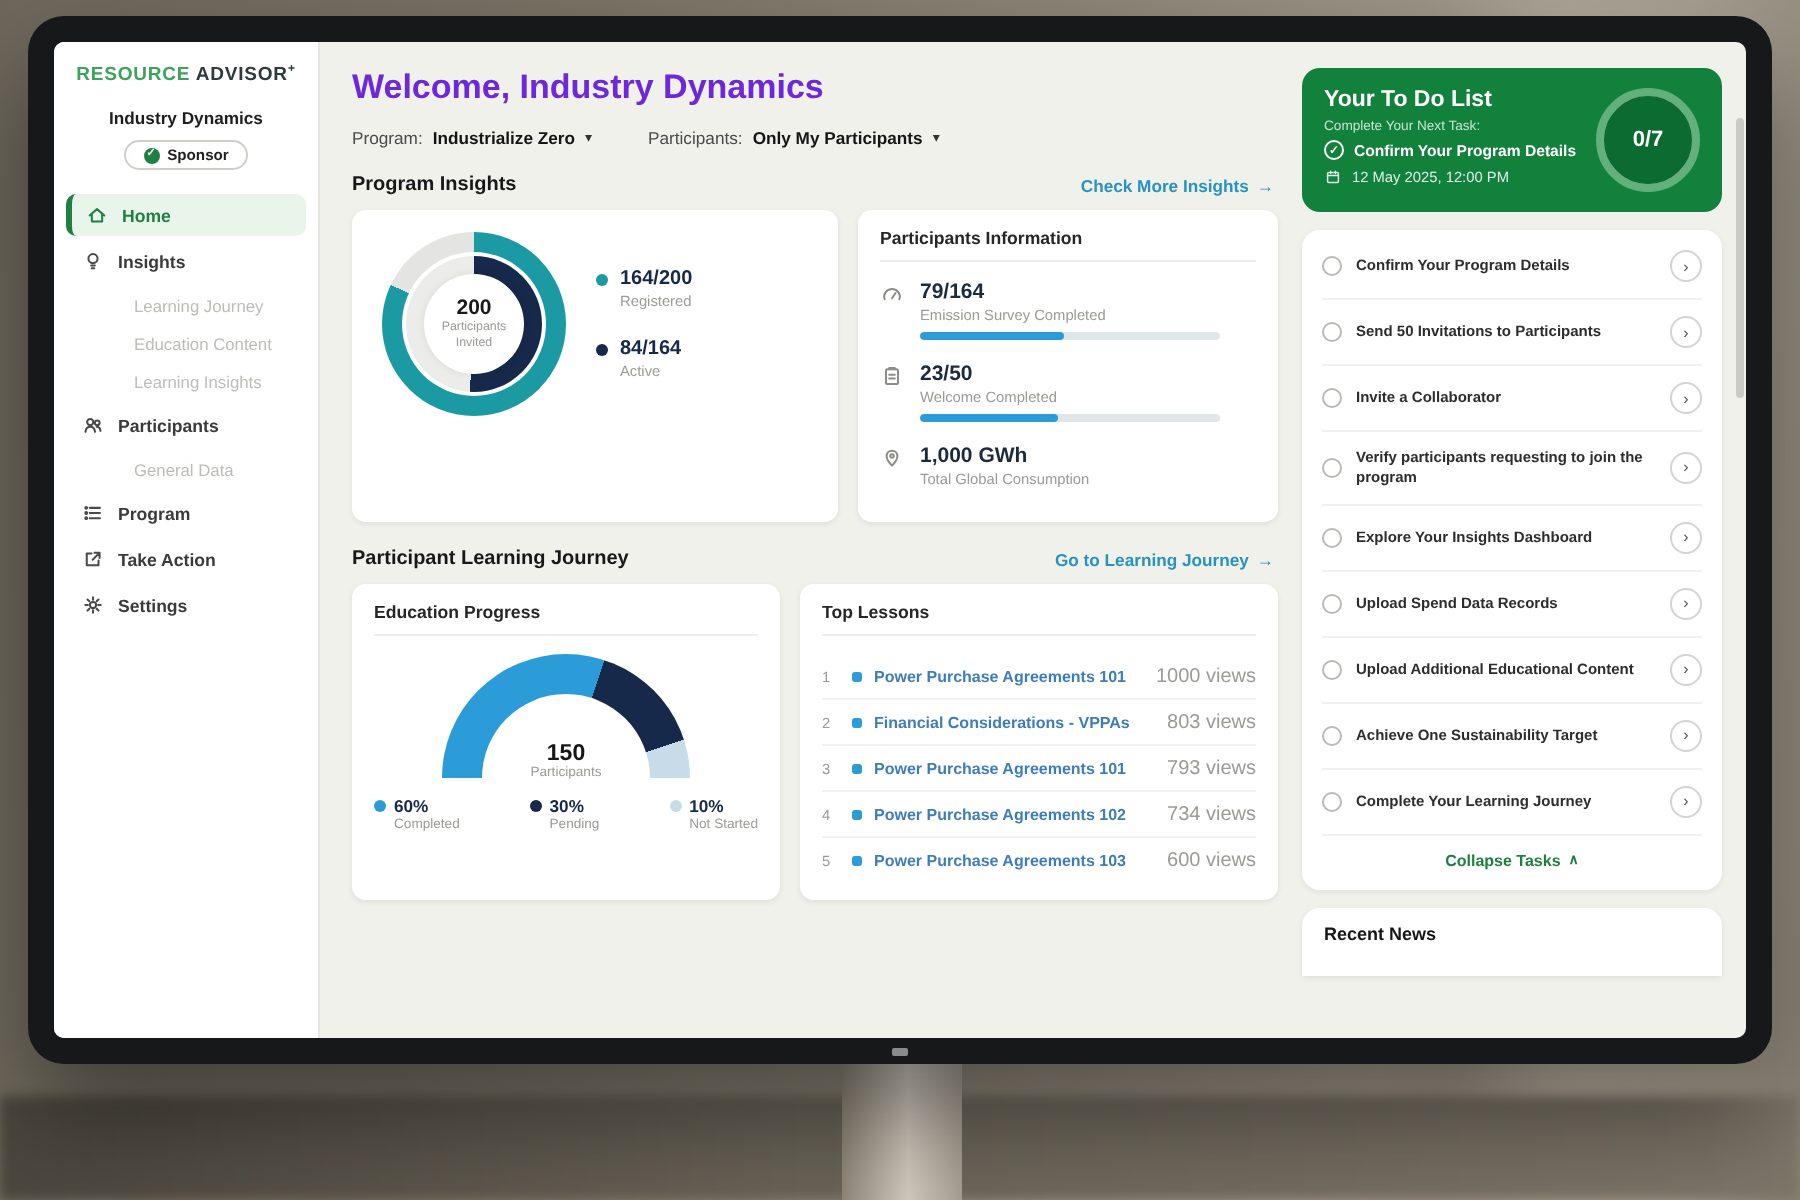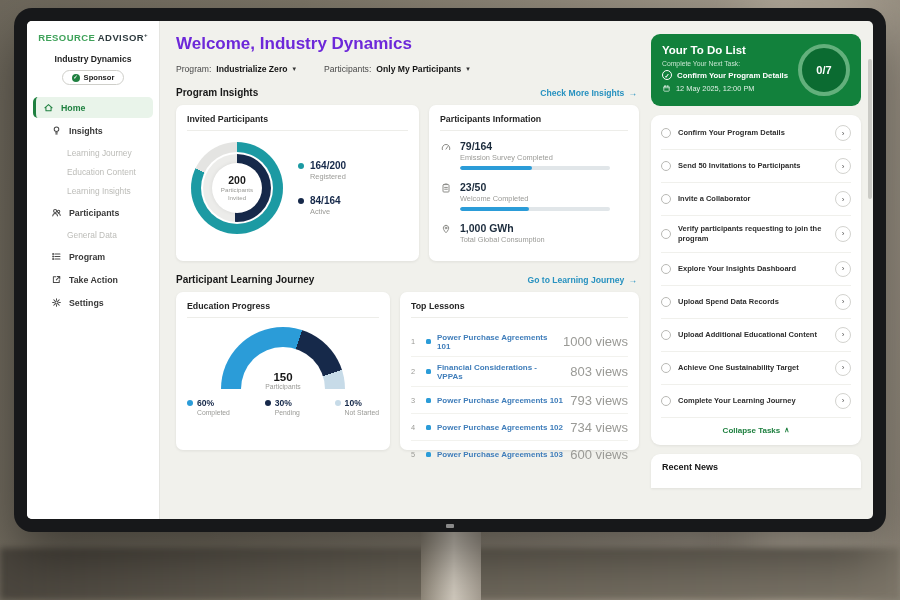--- a/index.html
+++ b/index.html
@@ -27,21 +27,21 @@
     box-sizing:border-box;padding-top:11px;}
   .logo{text-align:center;font-size:9.5px;font-weight:bold;letter-spacing:.4px;margin-bottom:11px;}
   .logo-primary{color:#3FA25A;}
   .logo-secondary{color:#2E3A3E;}
   .logo-sup{font-size:6px;}
   .org{text-align:center;font-size:8.6px;font-weight:bold;color:#1E1E1E;margin-bottom:6px;}
   .badge{display:flex;align-items:center;gap:4px;margin:0 auto 12px;width:max-content;
     border:1px solid #CFCFCA;border-radius:10px;padding:2px 9px;font-size:7.6px;font-weight:bold;color:#222;cursor:pointer;}
   .badge-dot{width:8px;height:8px;border-radius:50%;background:#1F8040;color:#fff;font-size:5.5px;
     display:flex;align-items:center;justify-content:center;line-height:1;}
-  .nav-item{display:flex;align-items:center;gap:7px;padding:5px 18px;margin:2px 6px;
+  .nav-item{display:flex;align-items:center;gap:7px;padding:5px 8px;margin:2px 6px;
     font-size:8.8px;font-weight:bold;color:#3A3A3A;border-radius:5px;cursor:pointer;}
   .nav-item .nav-icon{display:flex;color:#4A4A4A;}
   .nav-item svg{width:11px;height:11px;}
   .nav-item svg *{stroke:currentColor;fill:none;stroke-width:1.1;stroke-linecap:round;stroke-linejoin:round;}
   .nav-item.active{background:#E9F4EA;color:#1F8040;border-left:3px solid #1F8040;padding-left:7px;}
   .nav-item.active .nav-icon{color:#1F8040;}
   .nav-sub{display:block;padding:4.5px 10px 4.5px 34px;margin:0 6px;font-size:8.4px;color:#BCBCB8;cursor:pointer;}
 
   
   .content-wrap{flex:1;display:flex;min-width:0;padding:0 10px 0 0;}
@@ -102,21 +102,21 @@
   .edu-leg{display:flex;justify-content:space-between;gap:17px;}
   .el-top{display:flex;align-items:center;gap:4px;font-size:8.6px;font-weight:bold;color:#16294A;}
   .el-lab{font-size:6.8px;color:#9A9A96;margin-left:10px;margin-top:1px;}
 
   
   .lesson{display:flex;align-items:center;gap:6px;padding:5.5px 0;border-bottom:1px solid #F2F2EE;cursor:pointer;}
   .lesson:last-child{border-bottom:none;}
   .l-rank{font-size:7.4px;color:#9A9A96;width:9px;}
   .l-dot{width:5px;height:5px;border-radius:1.5px;display:inline-block;}
   .l-title{flex:1;font-size:8px;font-weight:bold;color:#3F7DBA;}
-  .l-views{font-size:13px;color:#9A9A96;}
+  .l-views{font-size:10px;color:#9A9A96;}
 
   
   .right{width:212px;min-width:212px;box-sizing:border-box;padding:13px 2px 0 0;}
   .todo-green{background:#12813C;border-radius:9px;padding:10px 11px;color:#fff;
     display:flex;justify-content:space-between;gap:8px;}
   .tg-left{display:flex;flex-direction:column;gap:3.5px;min-width:0;}
   .tg-title{font-size:11.5px;font-weight:bold;}
   .tg-sub{font-size:6.8px;color:#C6E5D0;}
   .tg-task{display:flex;align-items:center;gap:5px;font-size:7.8px;font-weight:bold;}
   .tg-check{width:10px;height:10px;min-width:10px;border-radius:50%;border:1px solid #fff;
@@ -245,21 +245,20 @@
         <div class="section-row">
           <span class="section-title">Program Insights</span>
           <a class="link">
             <span>Check More Insights</span>
             <span>→</span>
           </a>
         </div>
 
         <div class="cards-row">
           <section class="card invited">
-            <div class="card-title">Invited Participants</div>
             <div class="invited-body">
               <div class="donut">
                 <div class="d-outer" style="background: conic-gradient(rgb(28, 154, 163) 0deg, rgb(28, 154, 163) 82%, rgb(228, 228, 226) 0deg);"></div>
                 <div class="d-gap"></div>
                 <div class="d-inner" style="background: conic-gradient(rgb(22, 41, 74) 0deg, rgb(22, 41, 74) 51%, rgb(236, 236, 234) 0deg);"></div>
                 <div class="d-hole"></div>
                 <div class="d-center">
                   <div class="d-val">200</div>
                   <div class="d-lab">Participants Invited</div>
                 </div>

